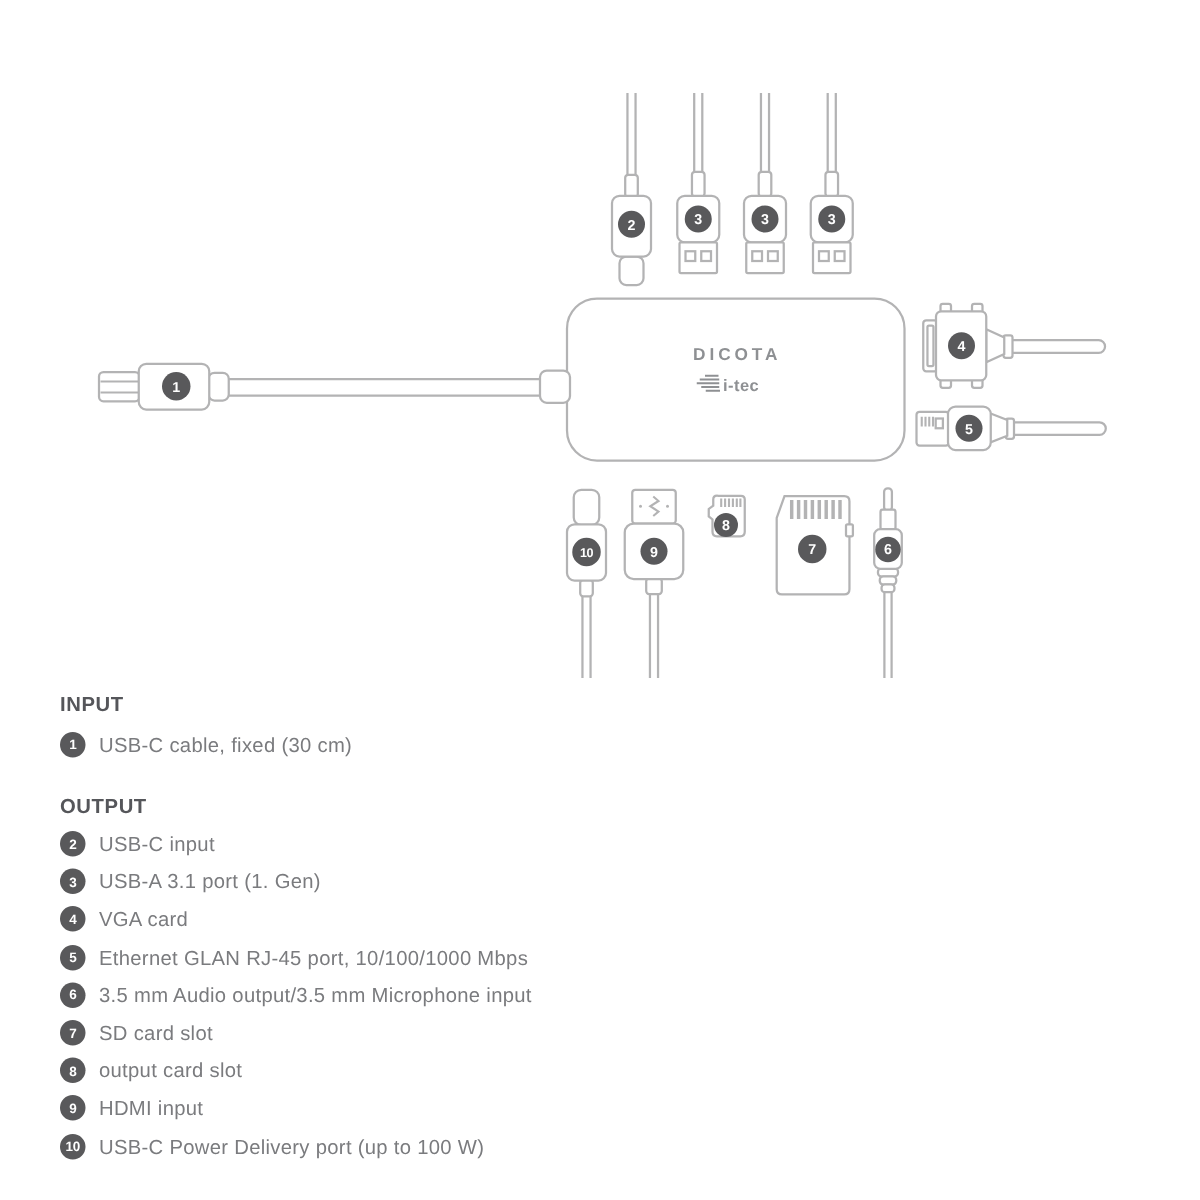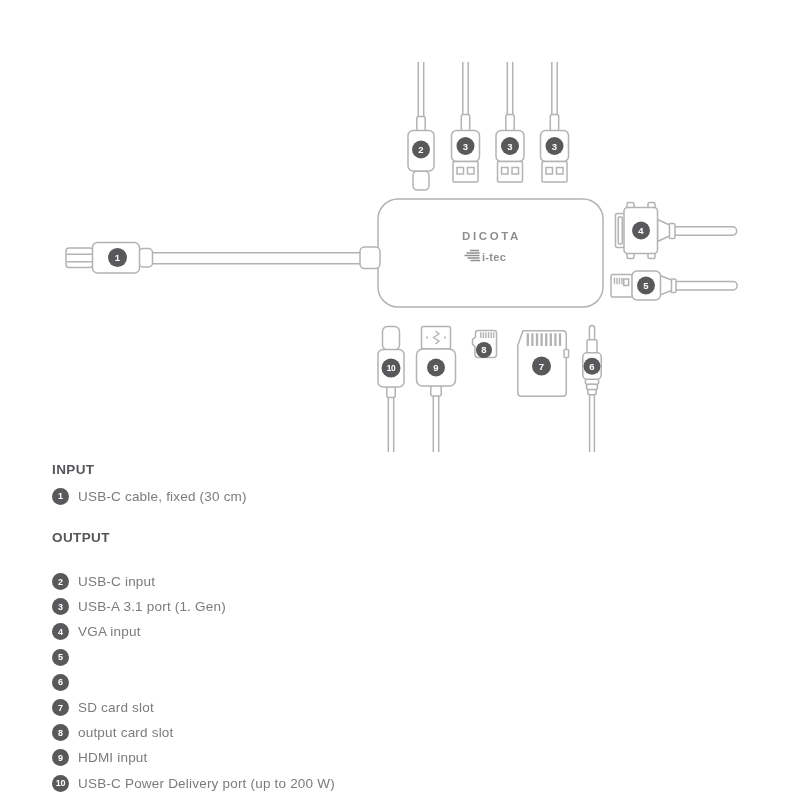--- a/index.html
+++ b/index.html
@@ -12,24 +12,24 @@
   .ln{stroke:#b3b3b4;stroke-width:1.5;fill:none}
   .pin{stroke:#b3b3b4;stroke-width:1.4;fill:none}
   .pin-thick{stroke:#b3b3b4;stroke-width:2.3;fill:none}
   .badge-c{fill:#59595b;stroke:none}
   .badge-t{fill:#ffffff;font:700 9.5px "Liberation Sans",sans-serif;text-anchor:middle}
   .badge-t.sm{font-size:8.4px;letter-spacing:-0.3px}
   .brand{fill:#8e9093;font:700 11.5px "Liberation Sans",sans-serif;letter-spacing:2.6px;text-anchor:middle}
   .itec{fill:#8e9093;font:700 11px "Liberation Sans",sans-serif;letter-spacing:.3px}
   .wing{stroke:#8e9093;stroke-width:1.4;fill:none}
 
-  .legend{position:absolute;left:52px;top:463px;width:720px}
+  .legend{position:absolute;left:40px;top:463px;width:720px}
   .lg-h{font-size:13.5px;font-weight:700;color:#55565a;letter-spacing:.4px;line-height:14px;margin:0}
   .lg-h.h-input{margin-bottom:10px}
-  .lg-h.h-output{margin-top:26px;margin-bottom:24px}
+  .lg-h.h-output{margin-top:26px;margin-bottom:5px}
   .lg-item{display:flex;align-items:center;gap:9px;height:25.2px}
   .lg-item.first{height:18px}
   .lg-badge{
     width:17px;height:17px;border-radius:50%;background:#59595b;color:#ffffff;
     font-size:9px;font-weight:700;display:flex;align-items:center;justify-content:center;
     flex:0 0 17px;letter-spacing:-0.2px;
   }
   .lg-label{font-size:13.5px;color:#7a7b7e;letter-spacing:.2px;white-space:nowrap}
 </style>
 </head>
@@ -187,38 +187,40 @@
   <div class="lg-item">
     <span class="lg-badge">2</span>
     <span class="lg-label">USB-C input</span>
   </div>
   <div class="lg-item">
     <span class="lg-badge">3</span>
     <span class="lg-label">USB-A 3.1 port (1. Gen)</span>
   </div>
   <div class="lg-item">
     <span class="lg-badge">4</span>
-    <span class="lg-label">VGA input</span>
+    <span class="lg-label">VGA card</span>
   </div>
   <div class="lg-item">
     <span class="lg-badge">5</span>
+    <span class="lg-label">Ethernet GLAN RJ-45 port, 10/100/1000 Mbps</span>
   </div>
   <div class="lg-item">
     <span class="lg-badge">6</span>
+    <span class="lg-label">3.5 mm Audio output/3.5 mm Microphone input</span>
   </div>
   <div class="lg-item">
     <span class="lg-badge">7</span>
     <span class="lg-label">SD card slot</span>
   </div>
   <div class="lg-item">
     <span class="lg-badge">8</span>
     <span class="lg-label">output card slot</span>
   </div>
   <div class="lg-item">
     <span class="lg-badge">9</span>
     <span class="lg-label">HDMI input</span>
   </div>
   <div class="lg-item">
     <span class="lg-badge">10</span>
-    <span class="lg-label">USB-C Power Delivery port (up to 200 W)</span>
+    <span class="lg-label">USB-C Power Delivery port (up to 100 W)</span>
   </div>
 
 </div>
 
 </body></html>

